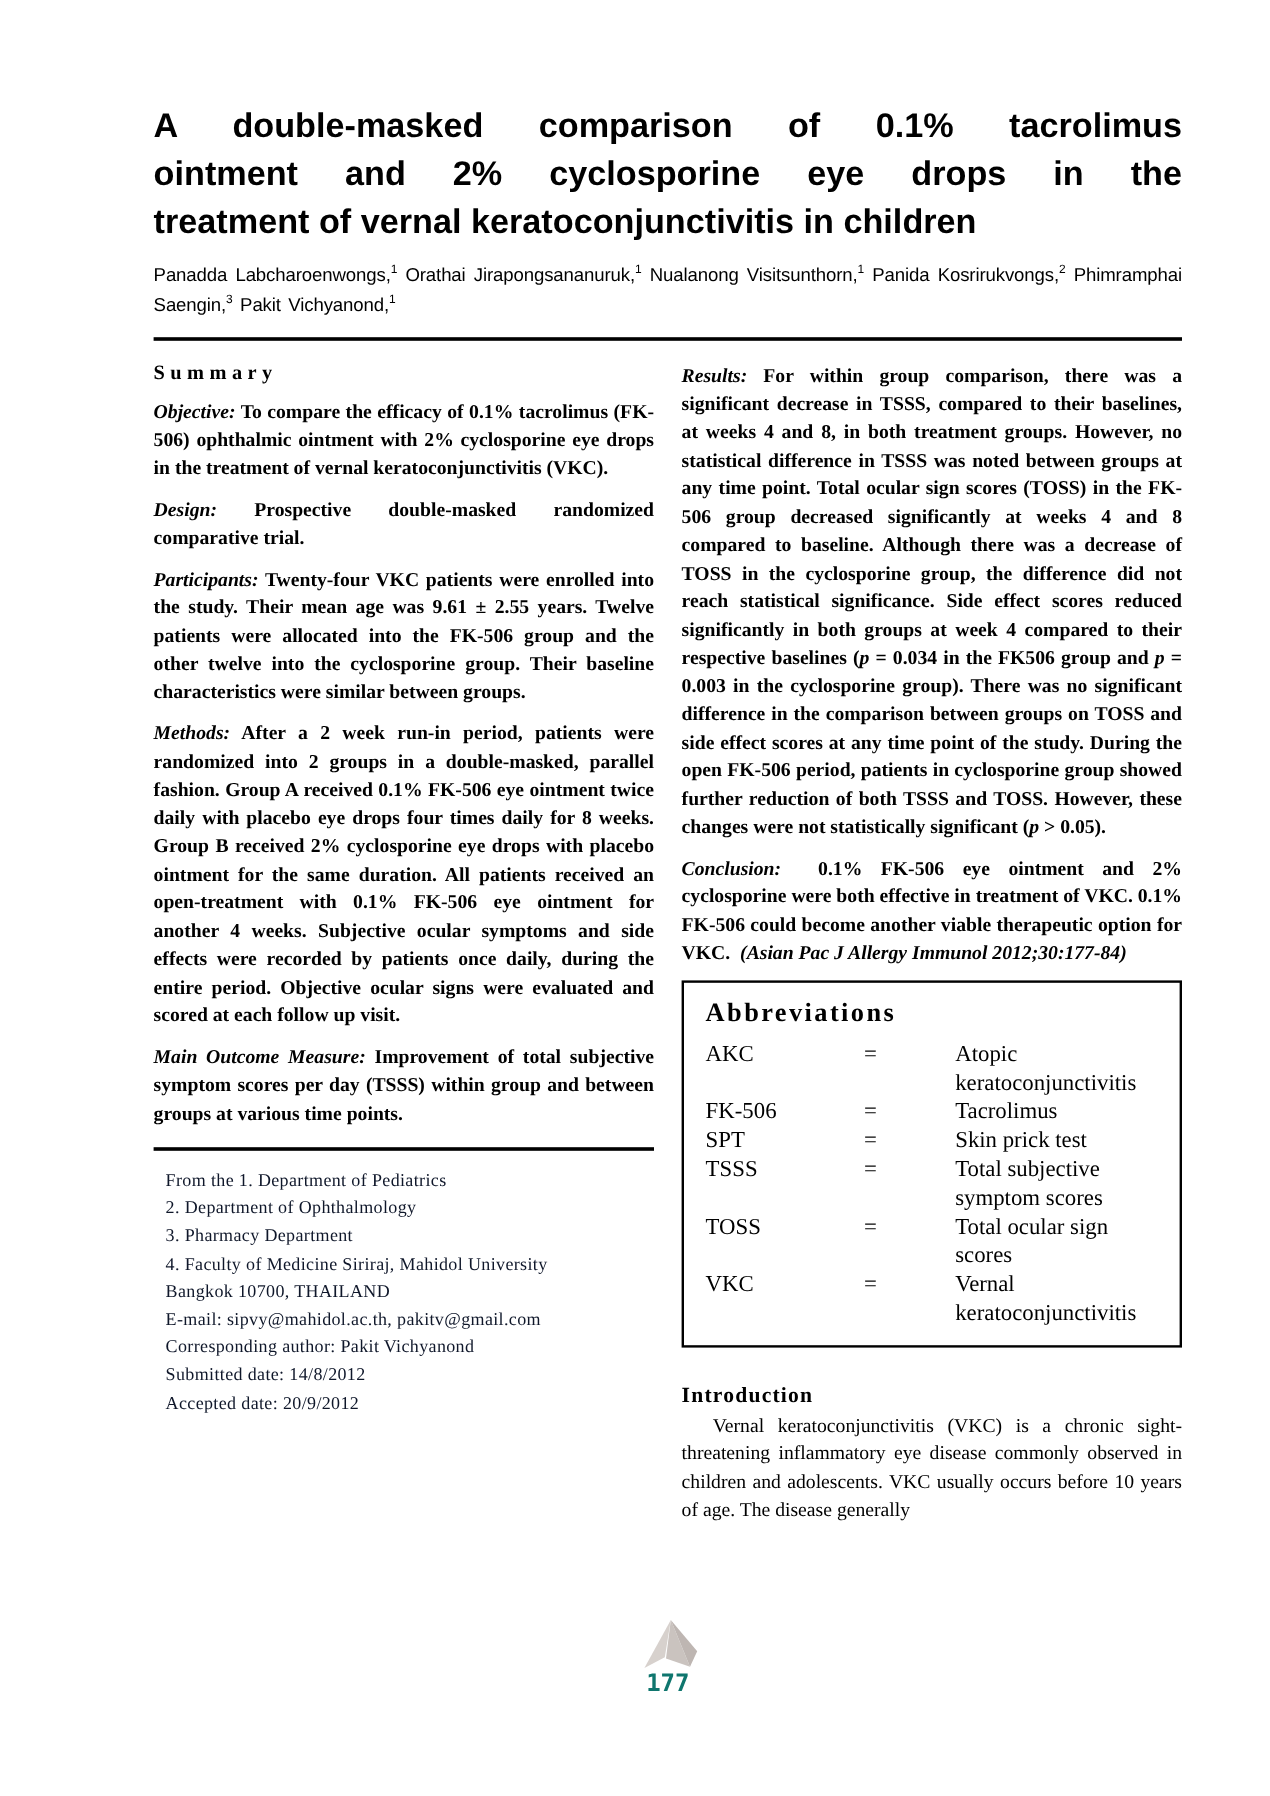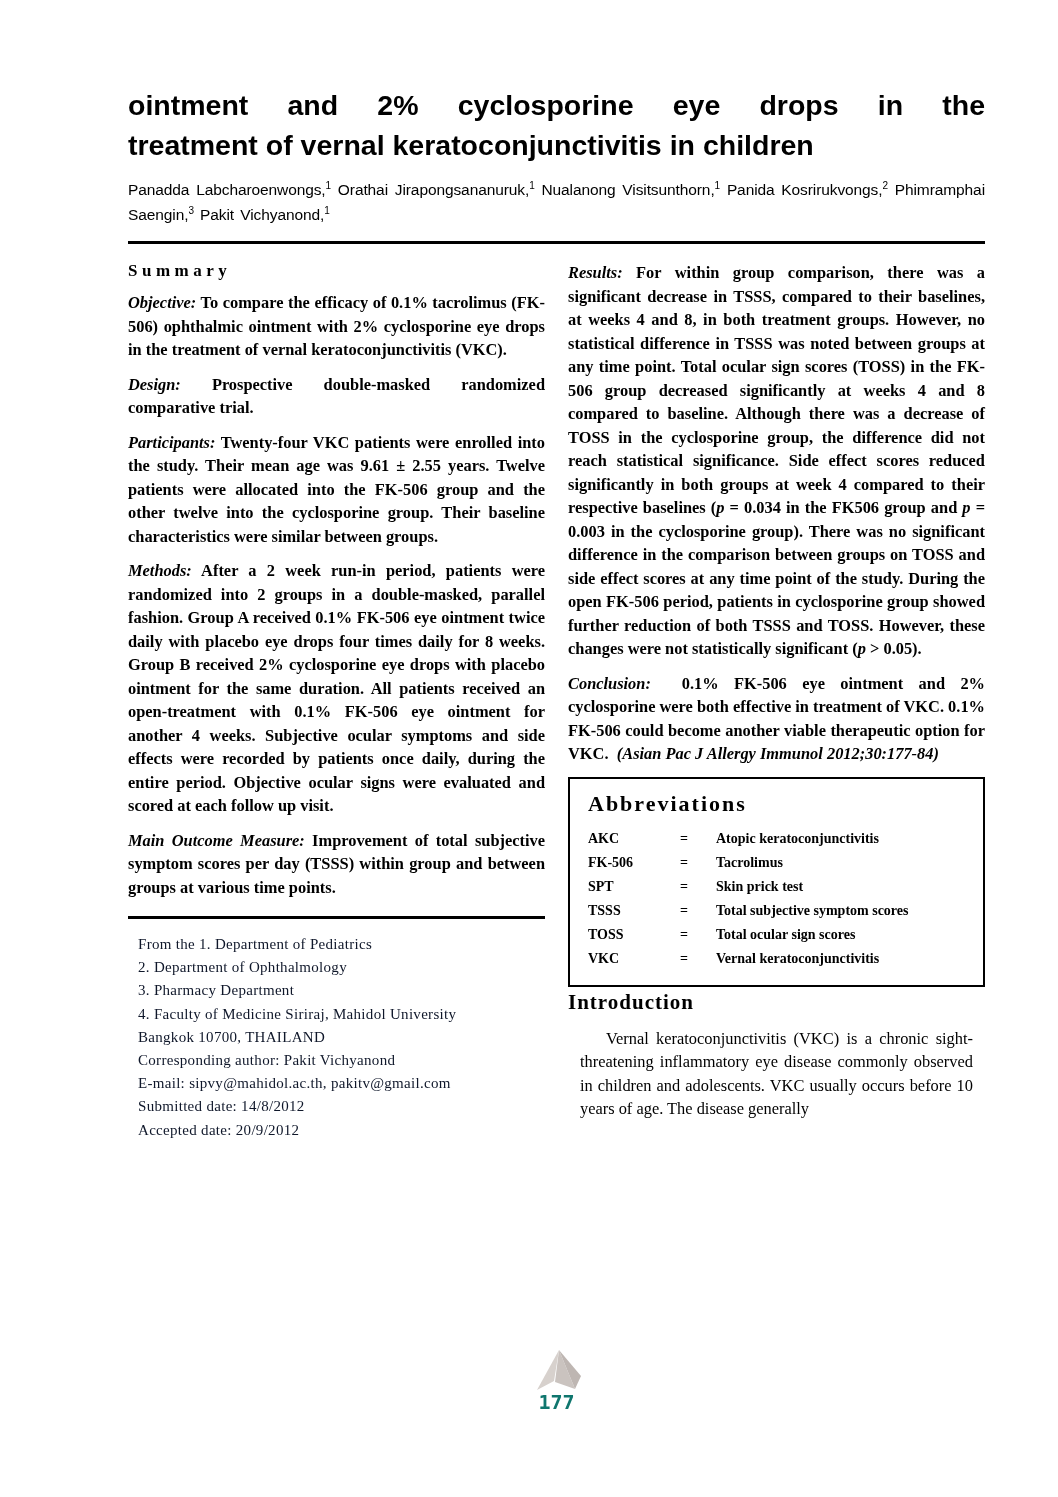--- a/index.html
+++ b/index.html
@@ -31,40 +31,41 @@
   .p-it{font-style:italic;}
   .cite{font-style:italic;font-weight:bold;}
   .kw{font-style:italic;font-weight:bold;}
 
   .col-rule{border:none;border-top:3px solid #000;margin:17px 0 14px 0;}
   .footnote{padding-left:10px;font-weight:normal;font-size:15px;line-height:23.2px;color:#0f172a;letter-spacing:0.3px;}
   .fn-line{white-space:normal;}
 
   .abbr-box{border:2px solid #000;padding:12px 14px 14px 18px;margin:4px 0 0 0;}
   .abbr-title{font-weight:bold;font-size:22px;letter-spacing:2px;margin:0 0 10px 0;}
-  .abbr-row{display:flex;font-size:14px;line-height:24px;font-weight:bold;}
+  .abbr-row{display:flex;font-size:19px;line-height:24px;font-weight:normal;gap:40px;}
   .abbr-key{width:92px;flex:none;}
   .abbr-eq{width:36px;flex:none;}
   .abbr-def{flex:1;}
 
-  .intro-heading{font-weight:bold;font-size:21px;letter-spacing:1px;margin:3px 0 3px 0;}
-  .intro-text{margin:12px;text-align:justify;font-weight:normal;font-size:16.4px;line-height:23.5px;text-indent:26px;}
+  .intro-heading{font-weight:bold;font-size:18px;letter-spacing:1px;margin:29px 0 3px 0;}
+  .intro-text{margin:0;text-align:justify;font-weight:normal;font-size:16.4px;line-height:23.5px;text-indent:26px;}
 
   .page-footer{position:absolute;left:128px;top:1348px;width:857px;text-align:center;}
   .logo{display:block;margin:0 auto;}
   .page-number{font-family:"DejaVu Sans Mono",monospace;font-weight:bold;font-size:20px;line-height:20px;color:#0f766e;}
 </style>
 </head>
 <body>
 
 <div class="page">
   <div class="content">
 
 
     <h1 class="title">
+      <div class="title-line">A double-masked comparison of 0.1% tacrolimus</div>
       <div class="title-line">ointment and 2% cyclosporine eye drops in the</div>
       <div class="title-line last">treatment of vernal keratoconjunctivitis in children</div>
     </h1>
 
     <p class="authors"><span><span>Panadda</span> <span>Labcharoenwongs,</span><sup>1</sup></span> <span><span>Orathai</span> <span>Jirapongsananuruk,</span><sup>1</sup></span> <span><span>Nualanong</span> <span>Visitsunthorn,</span><sup>1</sup></span> <span><span>Panida</span> <span>Kosrirukvongs,</span><sup>2</sup></span> <span><span>Phimramphai</span> <span>Saengin,</span><sup>3</sup></span> <span><span>Pakit</span> <span>Vichyanond,</span><sup>1</sup></span></p>
 
     <hr class="full-rule">
 
     <div class="columns">
 
@@ -82,22 +83,22 @@
         <p class="para"><i class="lead">Main Outcome Measure:</i> <span>Improvement of total subjective symptom scores per day (TSSS) within group and between groups at various time points.</span></p>
 
         <hr class="col-rule">
 
         <div class="footnote">
           <div class="fn-line">From the  1. Department of Pediatrics</div>
           <div class="fn-line">2. Department of Ophthalmology</div>
           <div class="fn-line">3. Pharmacy Department</div>
           <div class="fn-line">4. Faculty of Medicine Siriraj, Mahidol University</div>
           <div class="fn-line">Bangkok 10700, THAILAND</div>
+          <div class="fn-line">E-mail: sipvy@mahidol.ac.th, pakitv@gmail.com</div>
           <div class="fn-line">Corresponding author: Pakit Vichyanond</div>
-          <div class="fn-line">E-mail: sipvy@mahidol.ac.th, pakitv@gmail.com</div>
           <div class="fn-line">Submitted date: 14/8/2012</div>
           <div class="fn-line">Accepted date: 20/9/2012</div>
         </div>
       </section>
 
       <section class="col">
 
         <p class="para"><i class="lead">Results:</i> <span>For within group comparison, there was a significant decrease in TSSS, compared to their baselines, at weeks 4 and 8, in both treatment groups. However, no statistical difference in TSSS was noted between groups at any time point. Total ocular sign scores (TOSS) in the FK-506 group decreased significantly at weeks 4 and 8 compared to baseline. Although there was a decrease of TOSS in the cyclosporine group, the difference did not reach statistical significance. Side effect scores reduced significantly in both groups at week 4 compared to their respective baselines (</span><span class="p-it">p</span><span> = 0.034 in the FK506 group and </span><span class="p-it">p</span><span> = 0.003 in the cyclosporine group). There was no significant difference in the comparison between groups on TOSS and side effect scores at any time point of the study. During the open FK-506 period, patients in cyclosporine group showed further reduction of both TSSS and TOSS. However, these changes were not statistically significant (</span><span class="p-it">p</span><span> &gt; 0.05).</span></p>
 
         <p class="para"><i class="lead">Conclusion:</i>&nbsp; <span>0.1% FK-506 eye ointment and 2% cyclosporine were both effective in treatment of VKC. 0.1% FK-506 could become another viable therapeutic option for VKC.</span>&nbsp; <span class="cite">(Asian Pac J Allergy Immunol 2012;30:177-84)</span></p>

